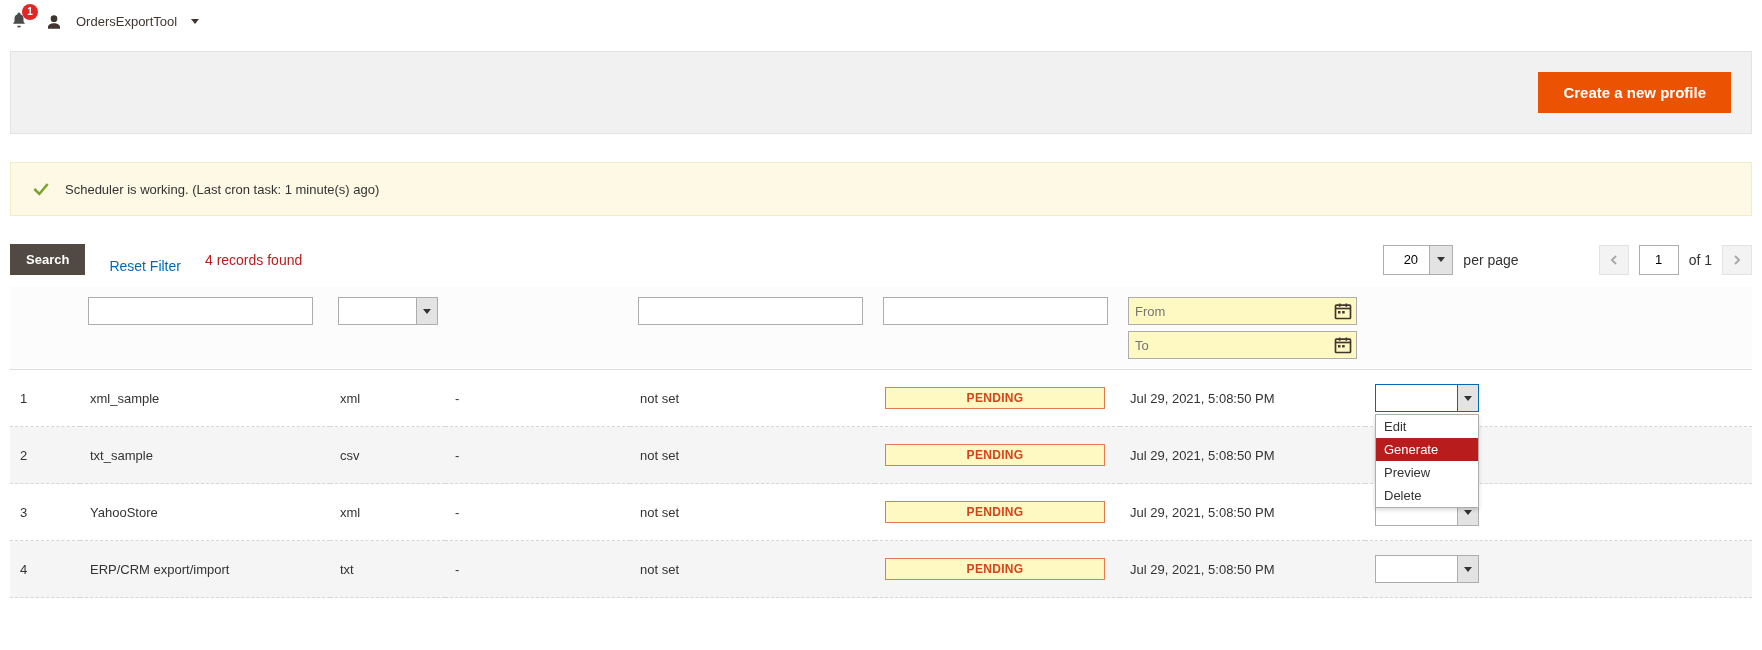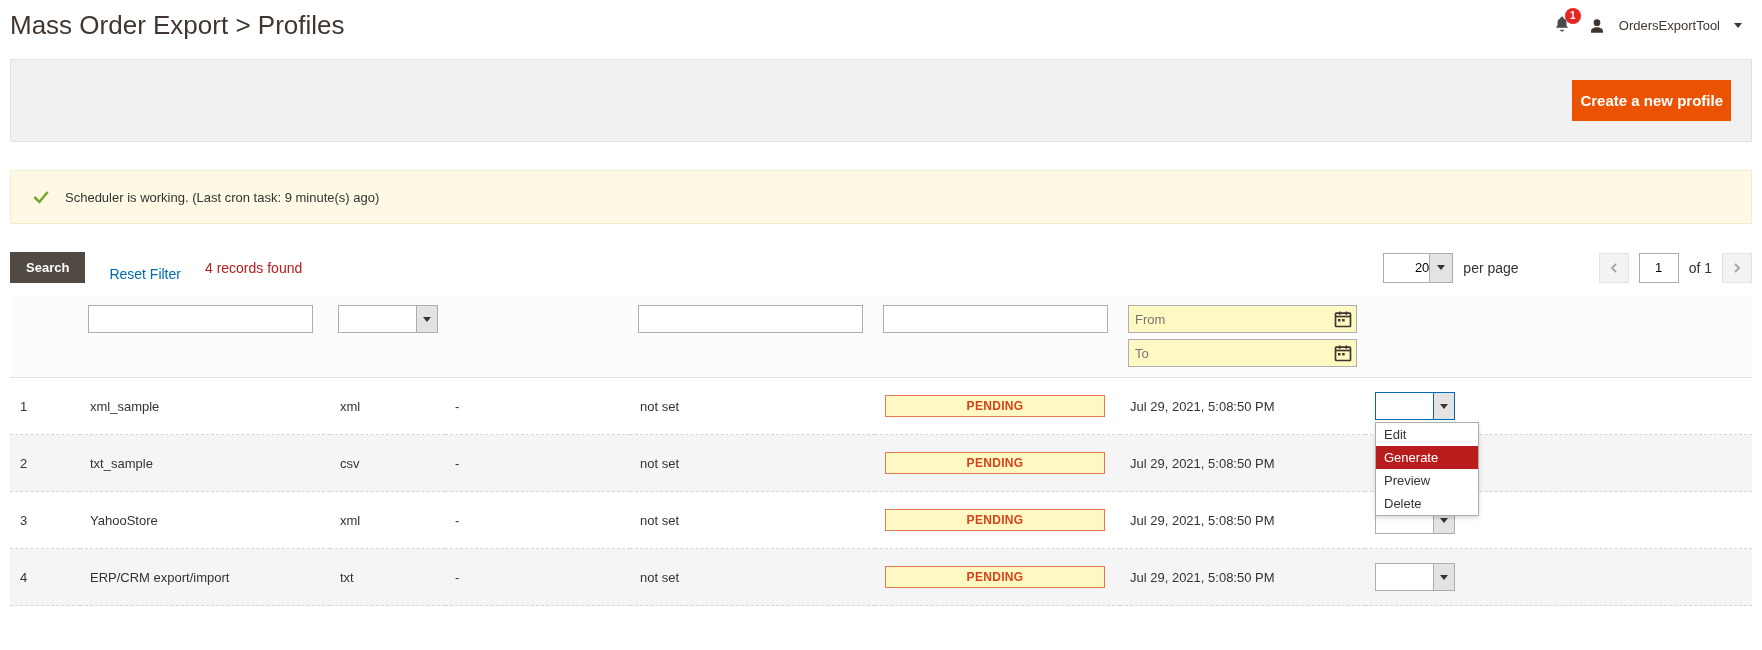--- a/index.html
+++ b/index.html
@@ -70,21 +70,21 @@
     padding: 20px 20px;
     display: flex;
     justify-content: flex-end;
   }
   .btn-primary {
     background: #eb5202;
     color: #fff;
     border: none;
     font-size: 15px;
     font-weight: 600;
-    padding: 12px 8px;
+    padding: 12px 25px;
     cursor: pointer;
   }
   .message-success {
     background: #fdf9e5;
     border: 1px solid #f0eec6;
     margin: 28px 10px 0 10px;
     padding: 16px 20px;
     display: flex;
     align-items: center;
     gap: 14px;
@@ -126,21 +126,21 @@
     color: #333;
   }
   .pager input[type="text"], .perpage-sel {
     border: 1px solid #adadad;
     height: 30px;
     text-align: center;
     font-size: 13px;
     background: #fff;
   }
   .perpage-wrap { display:flex; }
-  .perpage-sel { width: 46px; border-right:none; text-align:right; padding-left:8px;}
+  .perpage-sel { width: 46px; border-right:none; text-align:center; padding-left:8px;}
   .sel-arrow {
     width: 24px; height:30px;
     background:#e3e3e3;
     border:1px solid #adadad;
     display:flex; align-items:center; justify-content:center;
     cursor:pointer;
   }
   .pager-page { width: 40px; }
   .pager-btn {
     width: 30px; height: 30px;
@@ -226,21 +226,21 @@
     background: #fef9c3;
     border: 1px solid #e57a52;
     color: #d9431a;
     font-weight: 700;
     text-align: center;
     padding: 3px 0;
     font-size: 12px;
     letter-spacing: .3px;
   }
   .action-select-wrap {
-    display:flex; width:80px; position:relative;justify-content:flex-end;
+    display:flex; width:104px; position:relative;justify-content:flex-end;
   }
   .action-select {
     flex:1; height:28px; border:1px solid #adadad; border-right:none; background:#fff;
   }
   .action-select-arrow {
     width:22px; height:28px; background:#e3e3e3; border:1px solid #adadad;
     display:flex; align-items:center; justify-content:center; cursor:pointer;
   }
   .action-select-wrap.open .action-select,
   .action-select-wrap.open .action-select-arrow {
@@ -268,21 +268,20 @@
   }
   .tri-down {
     width:0;height:0;border-left:4px solid transparent;border-right:4px solid transparent;border-top:5px solid #333;
   }
   .chev { width:10px;height:10px; stroke:#555; stroke-width:2; fill:none; }
 </style>
 </head>
 <body>
 
 <div class="topbar">
-  <h1 class="page-title">Mass Order Export &gt; Profiles</h1>
   <div class="topbar-right">
     <span class="bell-wrap">
       <svg class="bell-icon" viewBox="0 0 24 24">
           <path d="M12 2a2 2 0 00-2 2v.3A6 6 0 006 10v4l-2 3h16l-2-3v-4a6 6 0 00-4-5.7V4a2 2 0 00-2-2zm0 20a2.5 2.5 0 002.5-2.5h-5A2.5 2.5 0 0012 22z"></path>
         </svg>
       <span class="badge">1</span>
     </span>
     <span class="user-block">
       <svg class="user-icon" viewBox="0 0 24 24">
           <path d="M12 12a5 5 0 100-10 5 5 0 000 10zm0 2c-5 0-9 2.5-9 5.5V22h18v-2.5c0-3-4-5.5-9-5.5z"></path>
@@ -294,21 +293,21 @@
 </div>
 
 <div class="actions-bar">
   <button class="btn-primary">Create a new profile</button>
 </div>
 
 <div class="message-success">
   <svg class="check-icon" viewBox="0 0 24 24">
       <polyline points="4 12 10 18 20 6"></polyline>
     </svg>
-  <span>Scheduler is working. (Last cron task: 9 minute(s) ago)</span>
+  <span>Scheduler is working. (Last cron task: 1 minute(s) ago)</span>
 </div>
 
 <div class="grid-toolbar">
   <button class="btn-dark">Search</button>
   <button class="link-btn">Reset Filter</button>
   <span class="records-found">4 records found</span>
   <span class="toolbar-spacer"></span>
   <div class="pager">
     <span class="perpage-wrap">
       <input class="perpage-sel" readonly="" value="20" style="">

